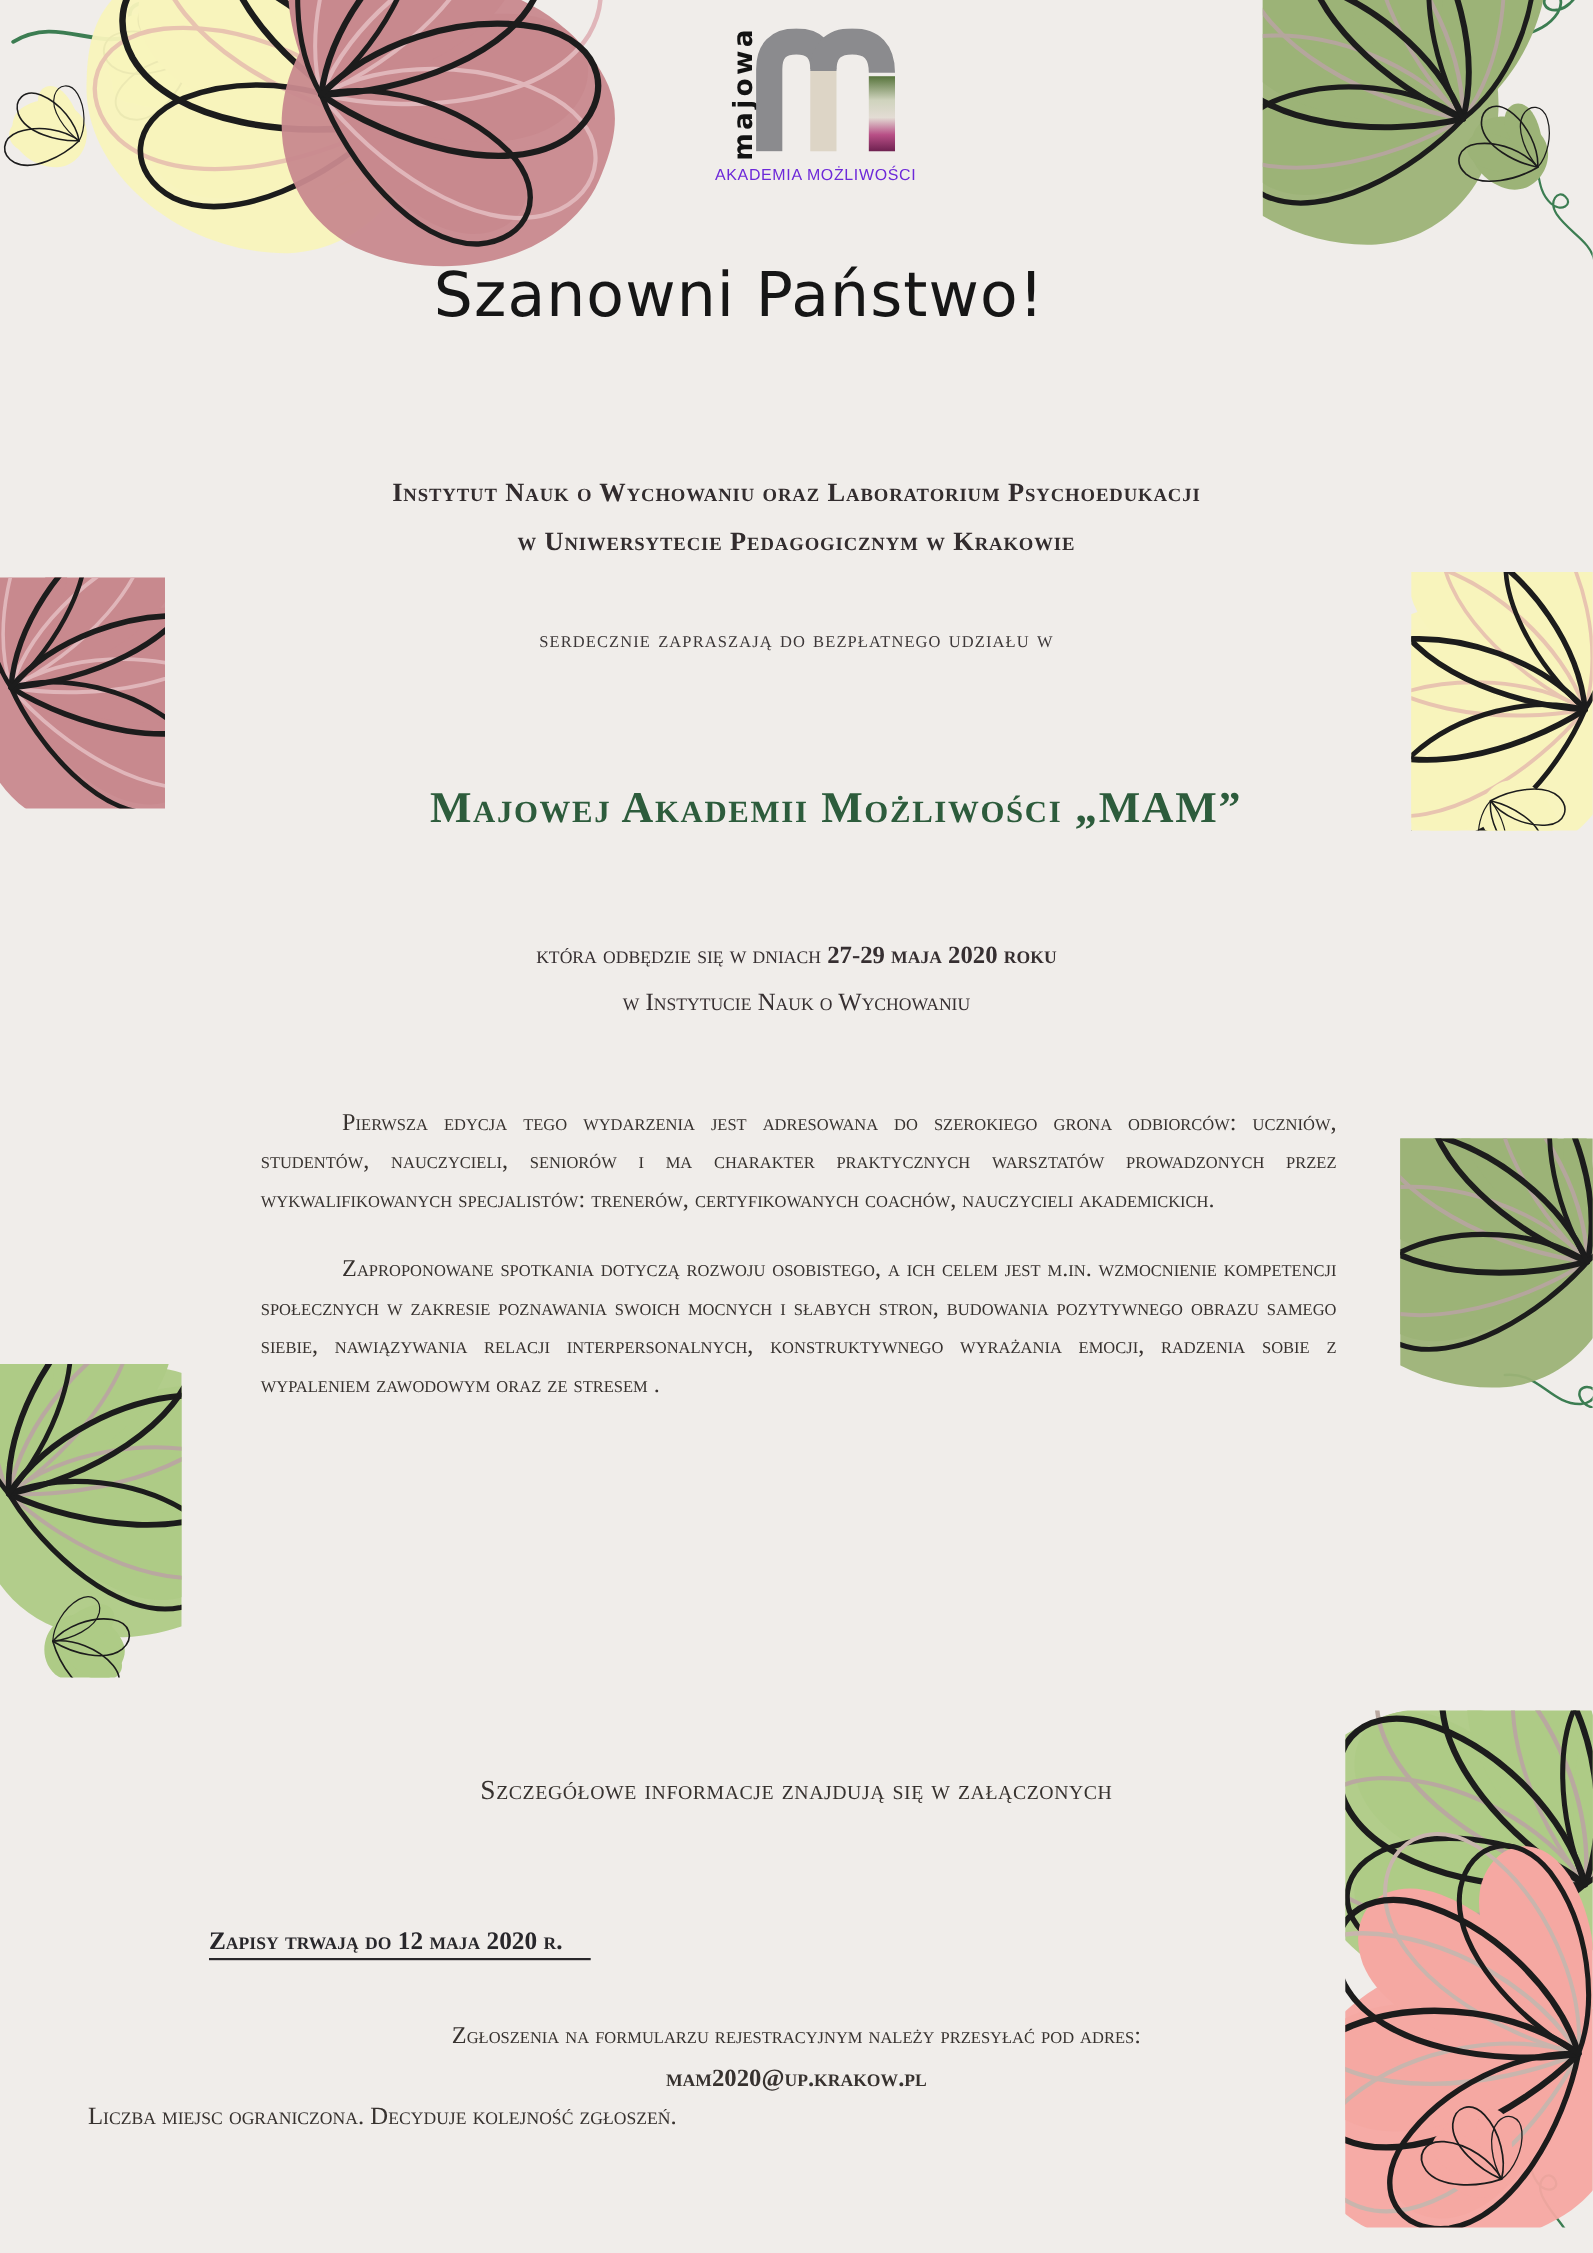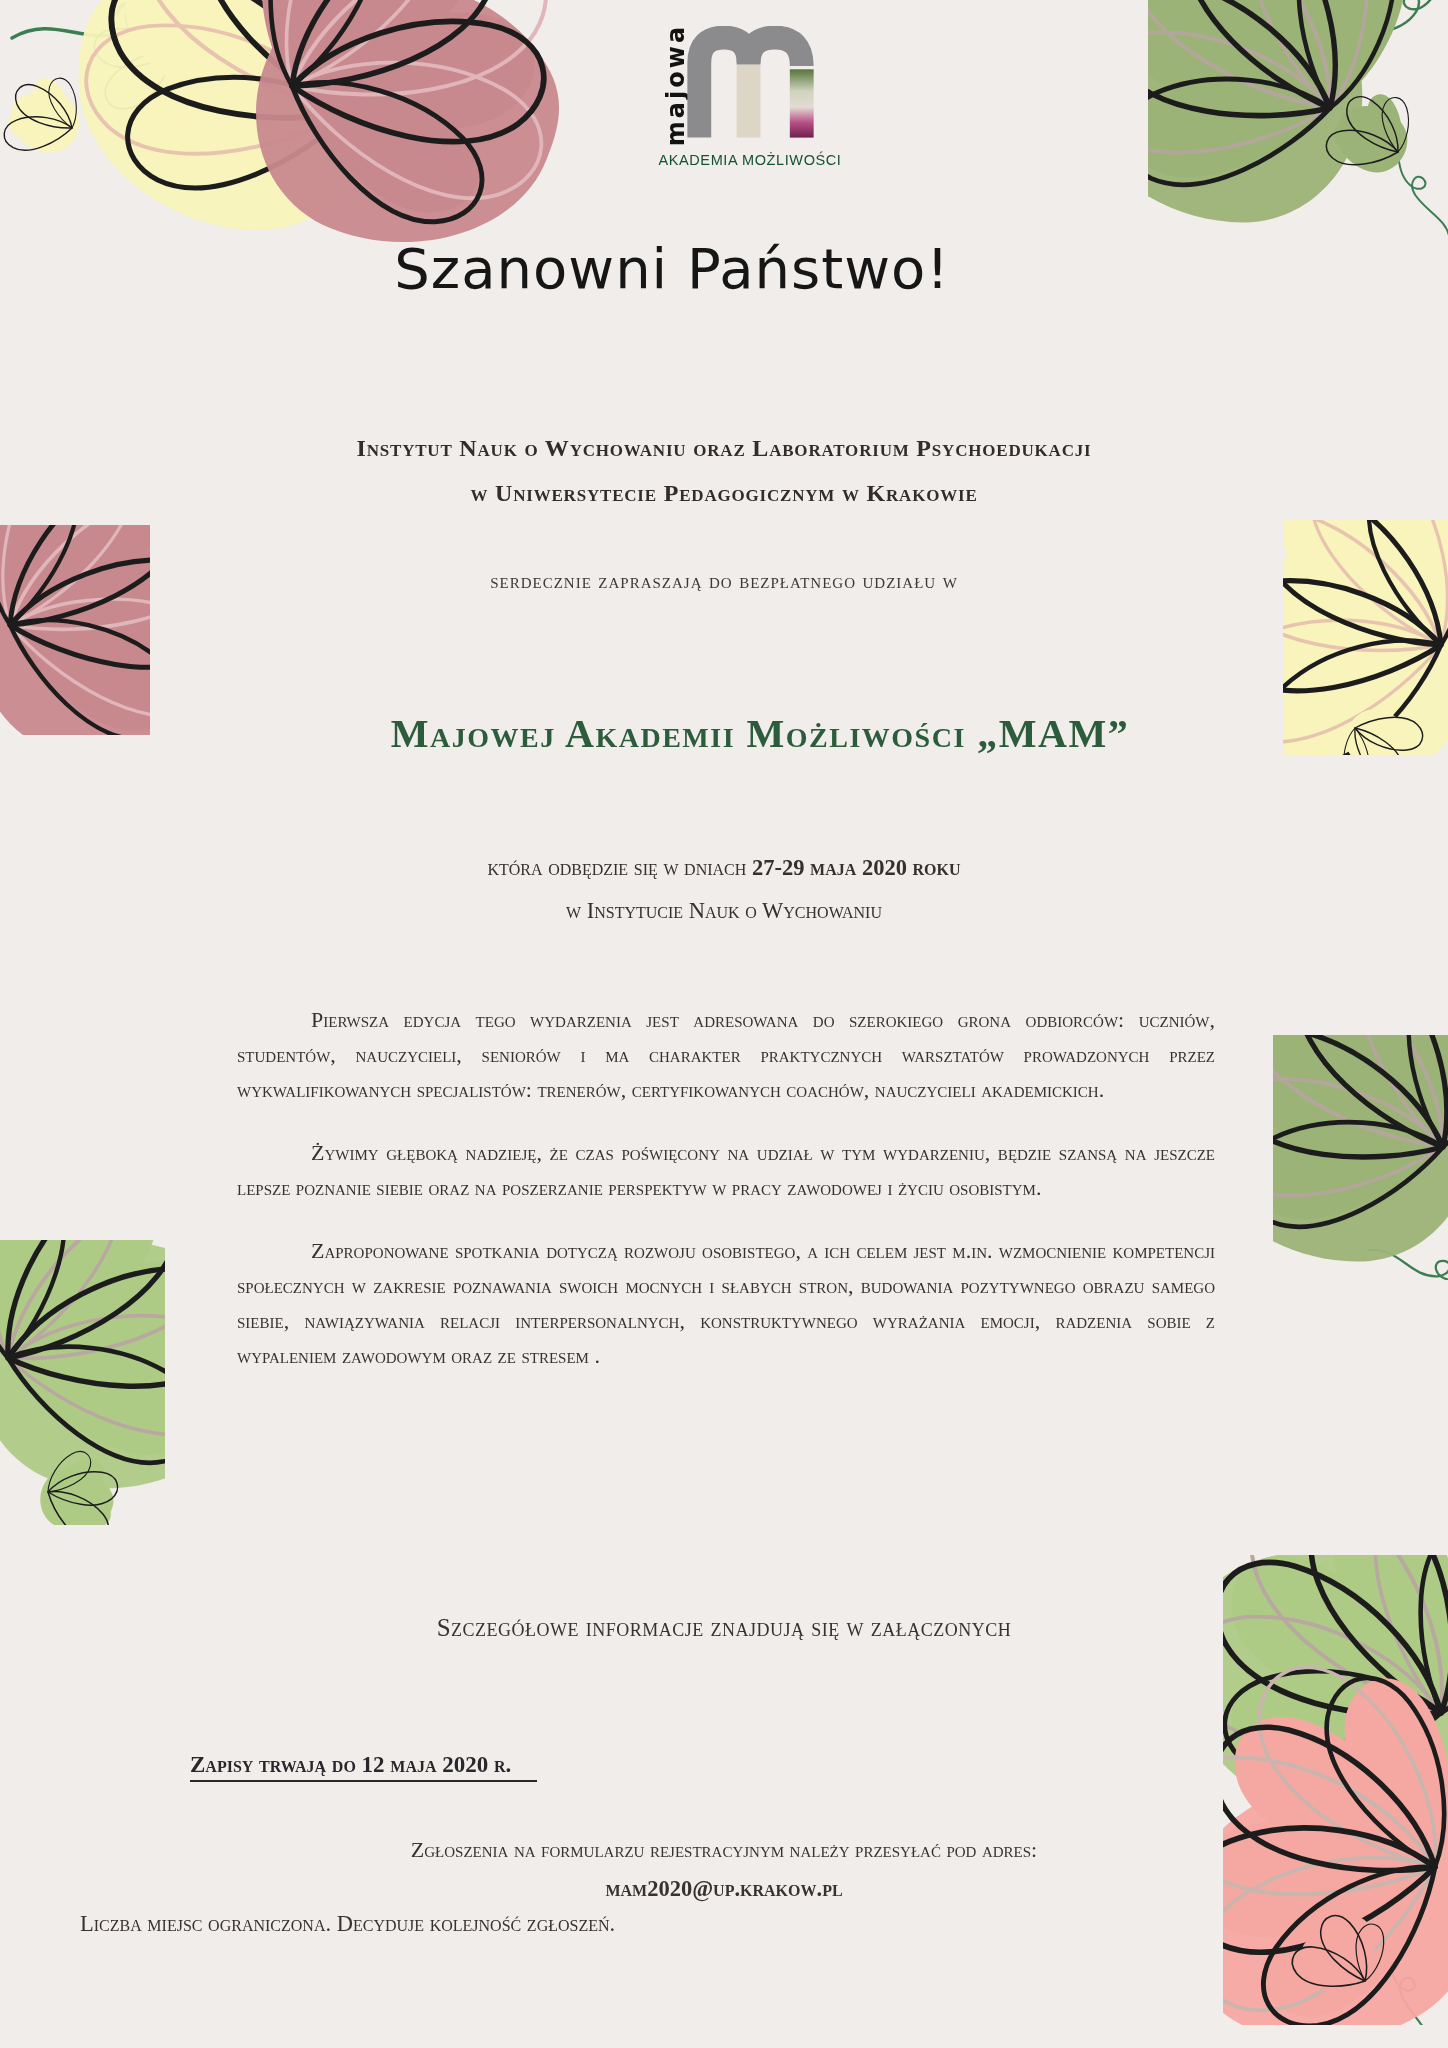--- a/index.html
+++ b/index.html
@@ -17,22 +17,22 @@
   .sc{font-variant:small-caps;}
   
   .logo{position:absolute;left:640px;top:22px;width:200px;height:150px;}
   .logo-vert{
     position:absolute;left:-30px;top:50px;width:130px;height:26px;text-align:center;
     transform:rotate(-90deg);font-family:"DejaVu Sans",sans-serif;font-weight:700;
     font-size:24px;letter-spacing:3px;color:#121212;
   }
   .logo-m{position:absolute;left:45px;top:4px;}
   .logo-sub{
-    position:absolute;left:10px;top:130px;width:200px;text-align:center;
-    font-family:"Liberation Sans",sans-serif;font-size:14.5px;letter-spacing:.6px;color:#14532d;
+    position:absolute;left:10px;top:130px;width:200px;
+    font-family:"Liberation Sans",sans-serif;font-size:14.5px;letter-spacing:.6px;color:#6d28d9;
   }
   
   .center-block{position:absolute;left:0;width:100%;text-align:center;}
   .greeting{
     top:236px;left:-52px;font-family:"DejaVu Sans",sans-serif;font-size:56px;
     letter-spacing:1px;color:#161616;
   }
   .org-heading{top:426px;font-size:24px;font-weight:bold;letter-spacing:.8px;line-height:45px;color:#322c2e;}
   .invite{top:568px;font-size:22px;letter-spacing:1px;color:#3c3738;}
   .event-title{top:710px;font-size:40px;font-weight:bold;letter-spacing:1.5px;color:var(--accent-green);margin-left:36px;}
@@ -196,21 +196,20 @@
 
 <div class="center-block event-title sc">Majowej Akademii Możliwości „MAM”</div>
 
 <div class="center-block event-when sc">
   <div><span>która odbędzie się w dniach </span><b>27-29 maja 2020 roku</b></div>
   <div>w Instytucie Nauk o Wychowaniu</div>
 </div>
 
 <div class="paragraphs sc">
   <p>Pierwsza edycja tego wydarzenia jest adresowana do szerokiego grona odbiorców: uczniów, studentów, nauczycieli, seniorów i ma charakter praktycznych warsztatów prowadzonych przez wykwalifikowanych specjalistów: trenerów, certyfikowanych coachów, nauczycieli akademickich.</p>
-  <p>Żywimy głęboką nadzieję, że czas poświęcony na udział w tym wydarzeniu, będzie szansą na jeszcze lepsze poznanie siebie oraz na poszerzanie perspektyw w pracy zawodowej i życiu osobistym.</p>
   <p>Zaproponowane spotkania dotyczą rozwoju osobistego, a ich celem jest m.in. wzmocnienie kompetencji społecznych w zakresie poznawania swoich mocnych i słabych stron, budowania pozytywnego obrazu samego siebie, nawiązywania relacji interpersonalnych, konstruktywnego wyrażania emocji, radzenia sobie z wypaleniem zawodowym oraz ze stresem .</p>
 </div>
 
 <div class="center-block details sc">
   <div>Szczegółowe informacje znajdują się w załączonych</div>
 </div>
 
 <div class="deadline sc">Zapisy trwają do 12 maja 2020 r.</div>
 
 <div class="bottom sc">

